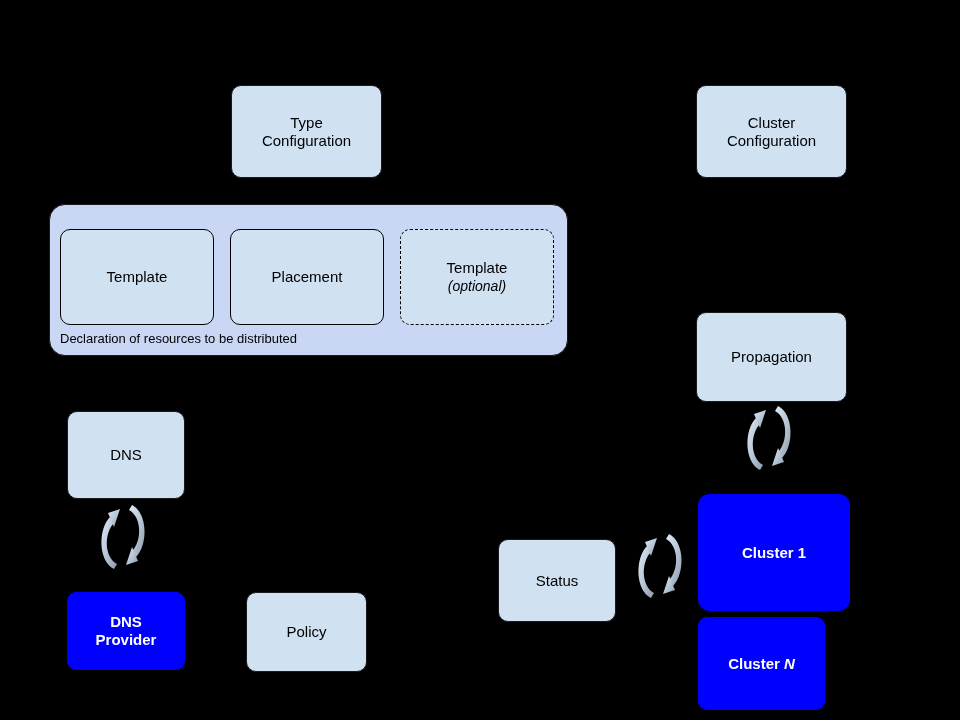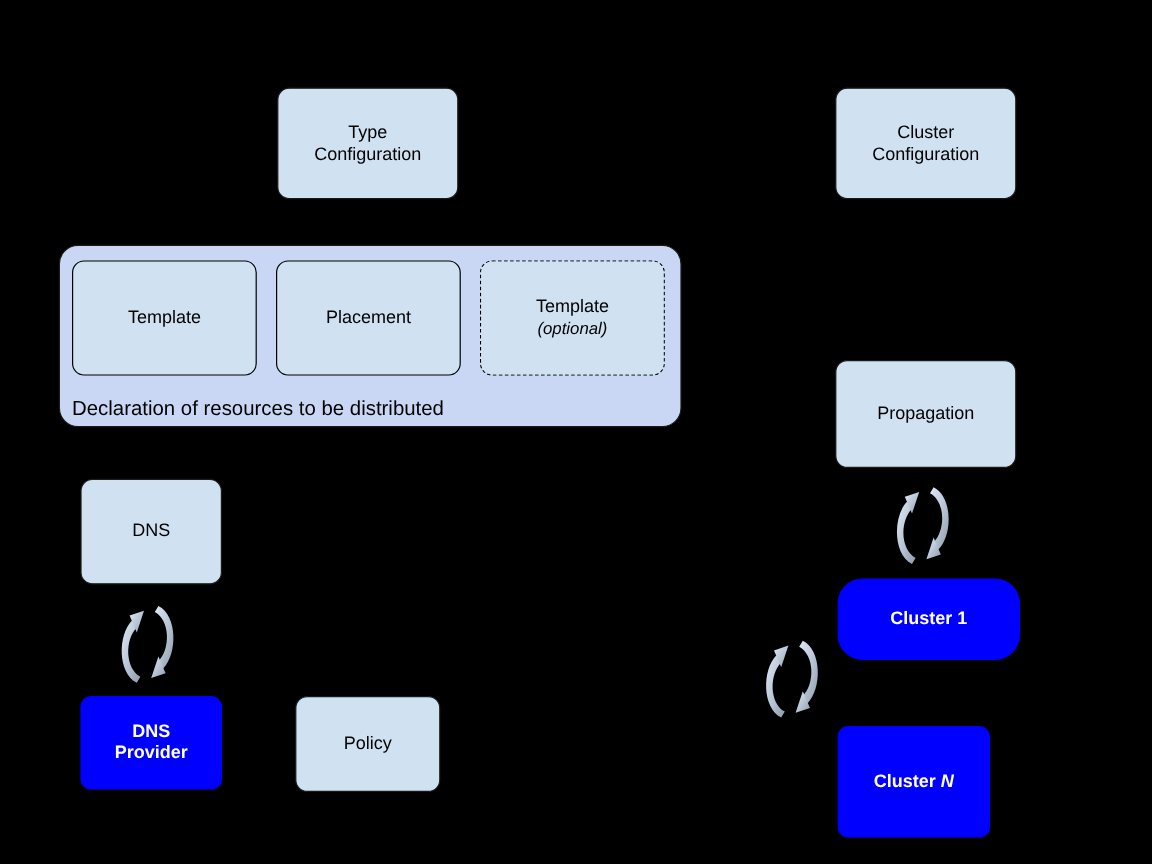--- a/index.html
+++ b/index.html
@@ -20,20 +20,21 @@
     position: absolute;
     box-sizing: border-box;
     display: flex;
     align-items: center;
     justify-content: center;
     text-align: center;
     line-height: 1.18;
     color: #000000;
     font-size: 15px;
     border-radius: 10px;
+    margin-top: 12px;
   }
   .node .lbl {
     display: block;
     width: 100%;
     padding: 0 4px;
   }
   
   .blue-light {
     background: #d0e1f2;
     border: 1px solid #1a1a1a;
@@ -62,21 +63,21 @@
     position: absolute;
     box-sizing: border-box;
     background: #c9d7f5;
     border: 1px solid #1a1a1a;
     border-radius: 16px;
     box-shadow: 2px 2px 2px rgba(0,0,0,0.5);
   }
   .panel-caption {
     position: absolute;
     color: #000000;
-    font-size: 17px;
+    font-size: 13px;
     white-space: nowrap;
   }
   .sub {
     font-size: 14px;
     font-style: italic;
   }
   .ital {
     font-style: italic;
   }
   svg.overlay {
@@ -177,32 +178,35 @@
   </div>
 
   <div class="node blue-light" style="left:696px; top:300px; width:151px; height:90px;">
     <span class="lbl">Propagation</span>
   </div>
 
   <div class="node blue-light" style="left:246px; top:580px; width:121px; height:80px;">
     <span class="lbl">Policy</span>
   </div>
 
-  <div class="node blue-solid" style="left:698px; top:482px; width:152px; height:68px; border-radius:21px;">
+  <div class="node blue-solid" style="left:698px; top:482px; width:152px; height:117px; border-radius:11px;">
     <span class="lbl">
       <span>Cluster </span><span>1</span>
     </span>
   </div>
 
   <div class="node blue-solid" style="left:698px; top:605px; width:127px; height:93px; border-radius:9px;">
     <span class="lbl">
       <span>Cluster </span><span class="ital">N</span>
     </span>
   </div>
 
+  <div class="node blue-light" style="left:498px; top:527px; width:118px; height:83px;">
+    <span class="lbl">Status</span>
+  </div>
 
   <div class="sync" style="left:88px; top:495px; width:70px; height:84px;">
     <svg viewBox="0 0 70 84" width="70" height="84">
       <path d="M44,10 C60,18 60,50 48,62 L44,56 C54,46 54,22 41,15 Z" fill="url(#syncgrad)"></path>
       <path d="M50,66 L38,70 L44,52 Z" fill="url(#syncgrad)"></path>
       <path d="M26,74 C10,66 10,34 22,22 L26,28 C16,38 16,62 29,69 Z" fill="url(#syncgrad)"></path>
       <path d="M20,18 L32,14 L26,32 Z" fill="url(#syncgrad)"></path>
     </svg>
   </div>
 

